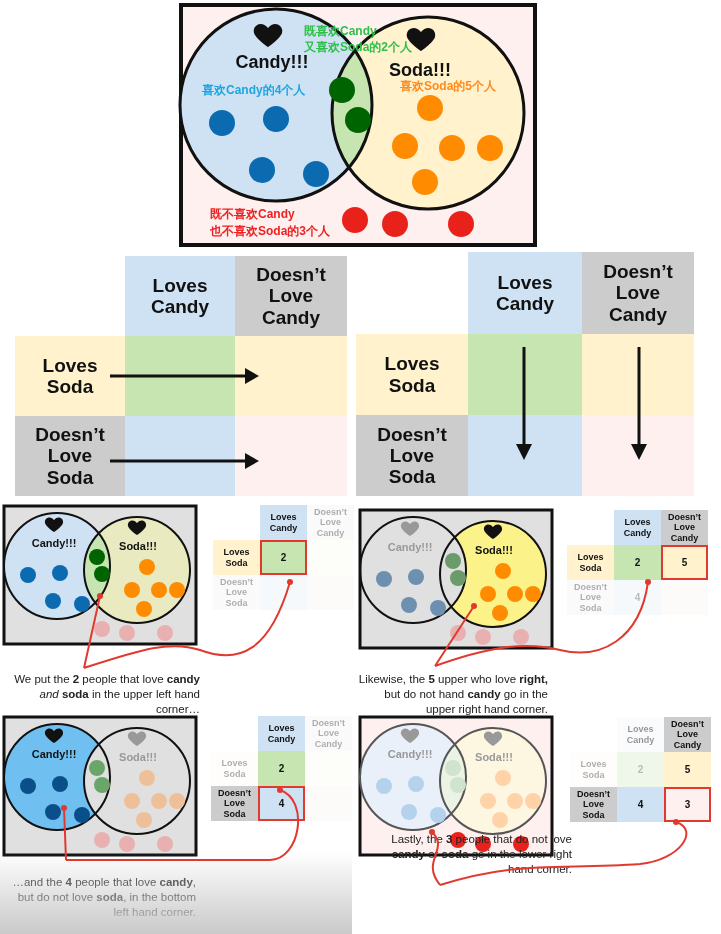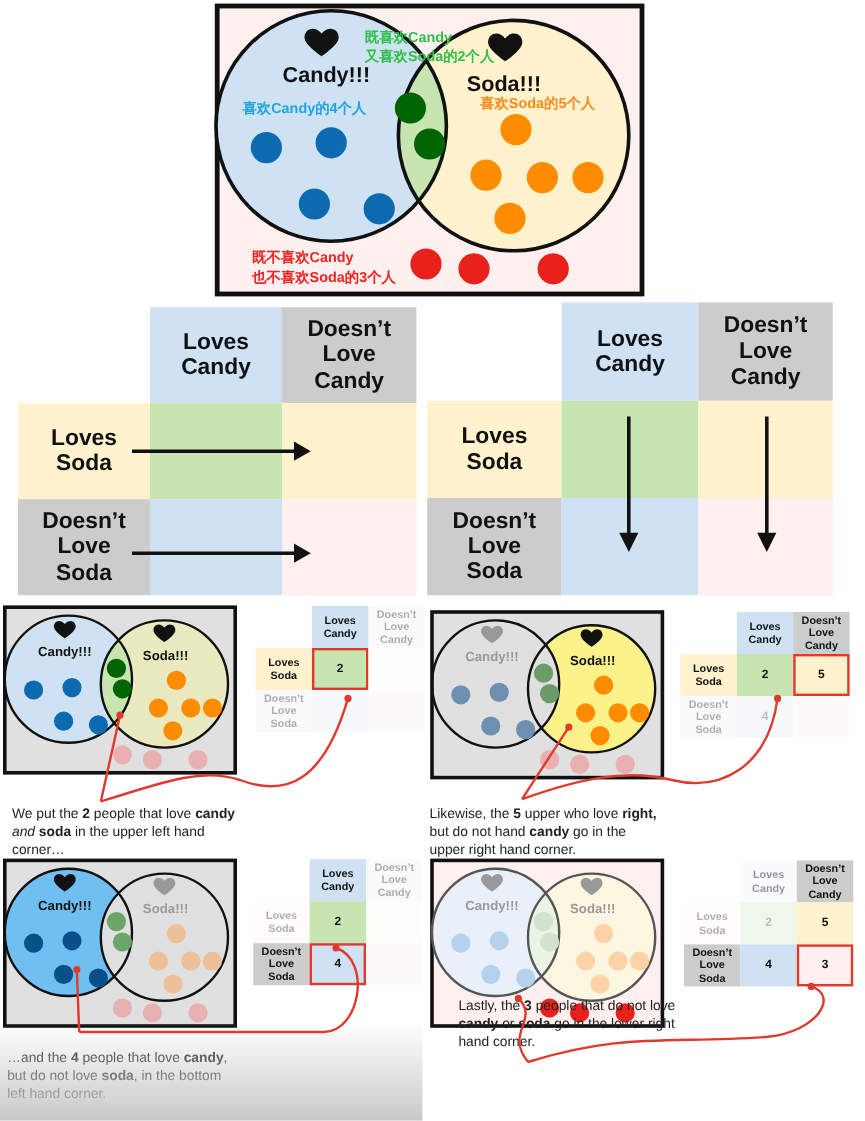--- a/index.html
+++ b/index.html
@@ -1,21 +1,21 @@
 <!DOCTYPE html>
 <html><head>
 <meta charset="utf-8">
 <style>
   html,body{margin:0;padding:0;background:#fff;}
   body{width:721px;height:934px;position:relative;overflow:hidden;font-family:"Liberation Sans","DejaVu Sans",sans-serif;}
   .abs{position:absolute;}
   svg text{font-family:"Liberation Sans","DejaVu Sans",sans-serif;}
   .tbl{position:absolute;}
   .cell{position:absolute;display:flex;align-items:center;justify-content:center;text-align:center;font-weight:bold;color:#111;box-sizing:border-box;line-height:1.12;}
-  .caption{position:absolute;text-align:left;font-size:11.5px;color:#222;line-height:1.3;}
+  .caption{position:absolute;text-align:right;font-size:11.5px;color:#222;line-height:1.3;}
   .caption b{font-weight:bold;}
 </style>
 </head>
 <body>
 
 <div class="abs" style="left:178px;top:2px;width:360px;height:246px;">
   <svg width="360" height="246">
     <rect x="3" y="3" width="354" height="240" fill="#fdf0ef" stroke="#111" stroke-width="4"></rect>
     <clipPath id="cA">
         <circle cx="98" cy="103" r="96"></circle>

